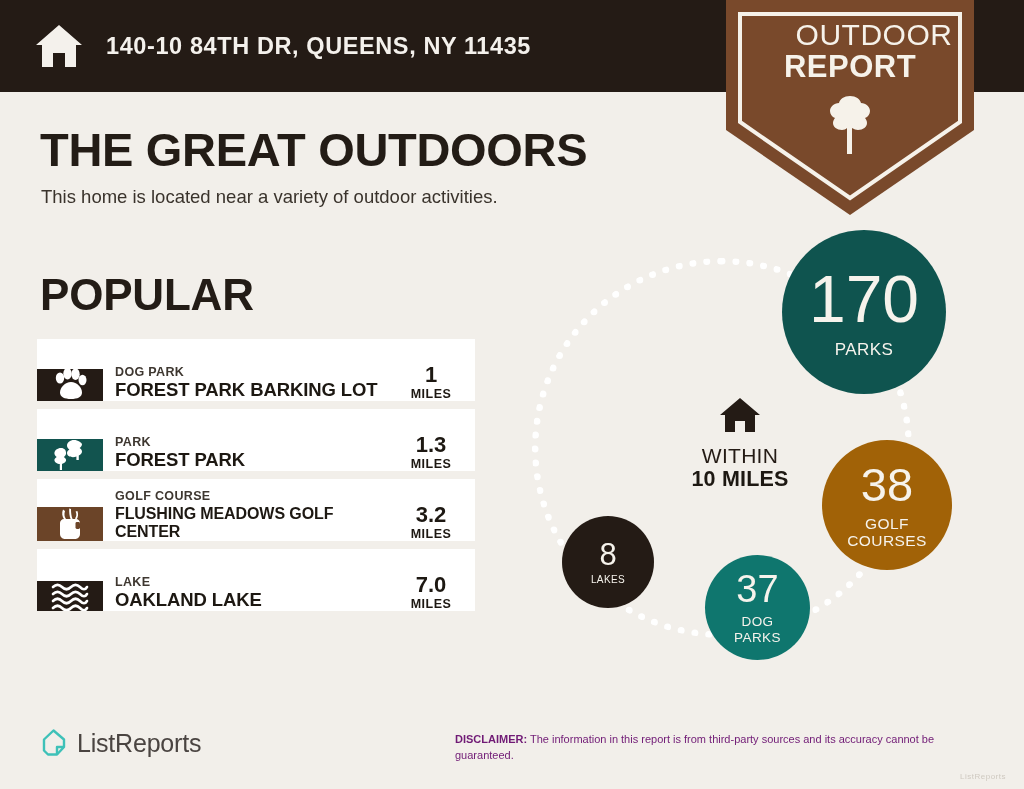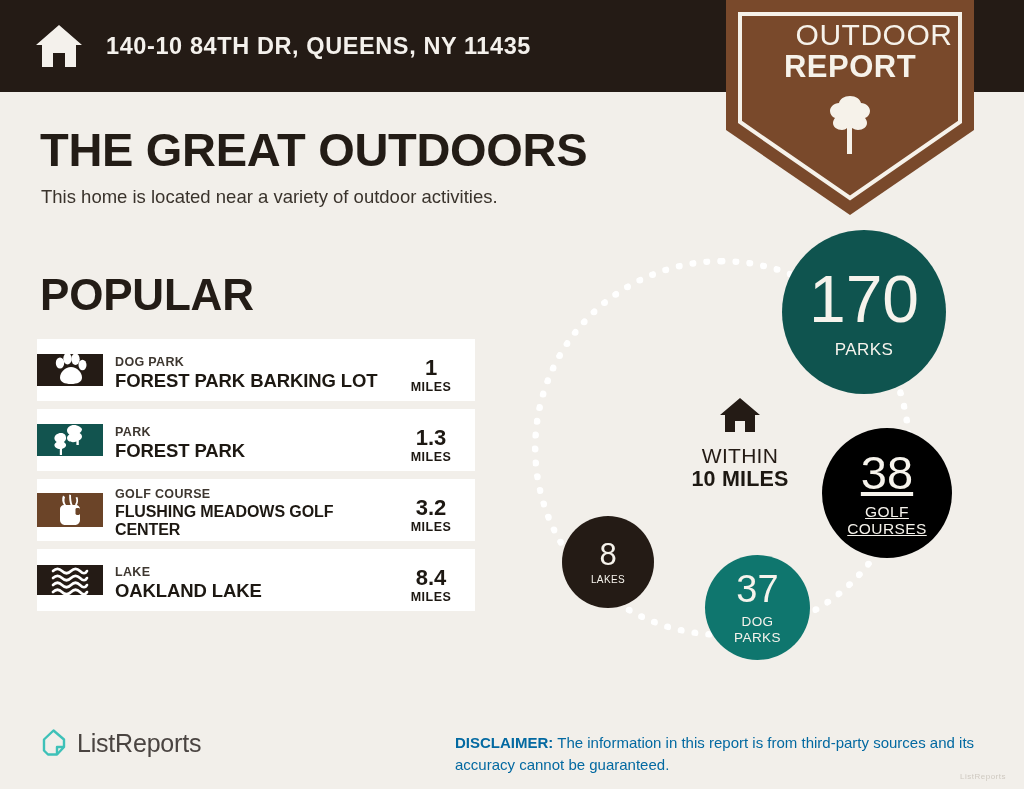--- a/index.html
+++ b/index.html
@@ -84,21 +84,21 @@
     position: absolute;
     top: 339px; left: 37px;
     width: 438px;
   }
   .row {
     position: relative;
     height: 62px;
     background: #ffffff;
     margin-bottom: 8px;
     display: flex;
-    align-items: center;
+    align-items: flex-end;
     overflow: hidden;
   }
   .row-tile {
     width: 66px;
     flex: none;
     display: flex;
     align-items: center;
     justify-content: center;
   }
   .row-tile svg { display: block; }
@@ -176,23 +176,22 @@
   .b-parks {
     width: 164px; height: 164px;
     left: 262px; top: 2px;
     background: #0f544f;
   }
   .b-parks .bubble-val { font-size: 66px; }
   .b-parks .bubble-lbl { font-size: 17px; margin-top: 9px; }
 
   .b-golf {
     width: 130px; height: 130px;
-    left: 302px; top: 200px;
-    background: #000000;
-    text-decoration: underline;
+    left: 302px; top: 212px;
+    background: #a16207;
   }
   .b-golf .bubble-val { font-size: 47px; }
   .b-golf .bubble-lbl { font-size: 15.5px; margin-top: 7px; line-height: 1.12; }
 
   .b-dogparks {
     width: 105px; height: 105px;
     left: 185px; top: 327px;
     background: #0f766e;
   }
   .b-dogparks .bubble-val { font-size: 38px; }
@@ -227,22 +226,22 @@
   .footer-logo-text {
     font-size: 25px;
     color: #4a4441;
     margin-left: 9px;
     letter-spacing: -0.2px;
   }
   .disclaimer {
     position: absolute;
     left: 455px; top: 732px;
     width: 528px;
-    font-size: 15px;
-    color: #0369a1;
+    font-size: 11px;
+    color: #701a75;
     line-height: 1.45;
   }
   .disclaimer b { font-weight: 700; }
   .watermark {
     position: absolute;
     right: 18px; bottom: 8px;
     font-size: 8px;
     color: #cfc9c0;
     letter-spacing: 0.5px;
     filter: blur(0.7px);
@@ -345,21 +344,21 @@
           <path d="M2 20 q4.5 -4.5 9 0 t9 0 t9 0 t7 0"></path>
           <path d="M2 27 q4.5 -4.5 9 0 t9 0 t9 0 t7 0"></path>
         </g>
       </svg>
     </div>
     <div class="row-body">
       <div class="row-cat">LAKE</div>
       <div class="row-name">OAKLAND LAKE</div>
     </div>
     <div class="row-dist">
-      <div class="row-dist-val">8.4</div>
+      <div class="row-dist-val">7.0</div>
       <div class="row-dist-unit">MILES</div>
     </div>
   </div>
 
 </div>
 
 <div class="diagram">
   <div class="dotted-ring"></div>
 
   <div class="bubble b-parks">

